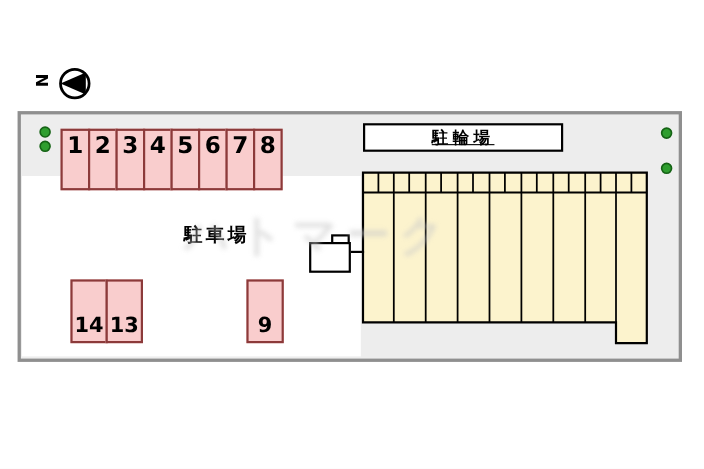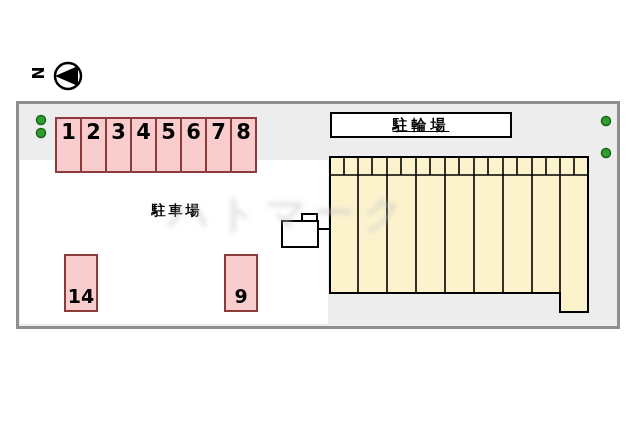--- a/index.html
+++ b/index.html
@@ -26,21 +26,21 @@
     background:#ffffff;
   }
   .pcell{
     position:absolute;box-sizing:border-box;
     background:var(--space_fill);border:2px solid var(--space_border);
     display:flex;justify-content:center;color:#000;font-weight:bold;
   }
   .pcell.toprow{top:117px;width:27px;height:56px;font-size:21px;align-items:flex-start;padding-top:1px;}
   .pcell.bottomrow{top:254px;width:34px;height:58px;font-size:19px;align-items:flex-end;padding-bottom:3px;}
   .label{position:absolute;color:#000;font-weight:bold;text-align:center;}
-  .label.parking{left:115px;top:202px;width:124px;font-size:14px;letter-spacing:3px;}
+  .label.parking{left:103px;top:202px;width:124px;font-size:17px;letter-spacing:3px;text-align:right;}
   .label.garbage{left:248px;top:192px;width:76px;font-size:14px;letter-spacing:1px;}
   .bicycle-box{
     position:absolute;left:330px;top:112px;width:182px;height:26px;box-sizing:border-box;
     background:#fff;border:2px solid #000;display:flex;align-items:center;justify-content:center;
     font-weight:bold;font-size:15px;letter-spacing:4px;color:#000;text-decoration:underline;
   }
   .garbage-tab{
     position:absolute;left:301px;top:213px;width:17px;height:10px;box-sizing:border-box;
     background:#fff;border:2px solid #000;
   }
@@ -116,20 +116,21 @@
   <div class="pcell toprow" style="left:55px">1</div>
   <div class="pcell toprow" style="left:80px">2</div>
   <div class="pcell toprow" style="left:105px">3</div>
   <div class="pcell toprow" style="left:130px">4</div>
   <div class="pcell toprow" style="left:155px">5</div>
   <div class="pcell toprow" style="left:180px">6</div>
   <div class="pcell toprow" style="left:205px">7</div>
   <div class="pcell toprow" style="left:230px">8</div>
 
   <div class="pcell bottomrow" style="left:64px">14</div>
+  <div class="pcell bottomrow" style="left:96px">13</div>
   <div class="pcell bottomrow" style="left:224px">9</div>
 
   <div class="label parking">駐車場</div>
 
   <div class="garbage-tab"></div>
   <div class="garbage-box"></div>
 
   <div class="watermark">ハトマーク</div>
 
 </div>

